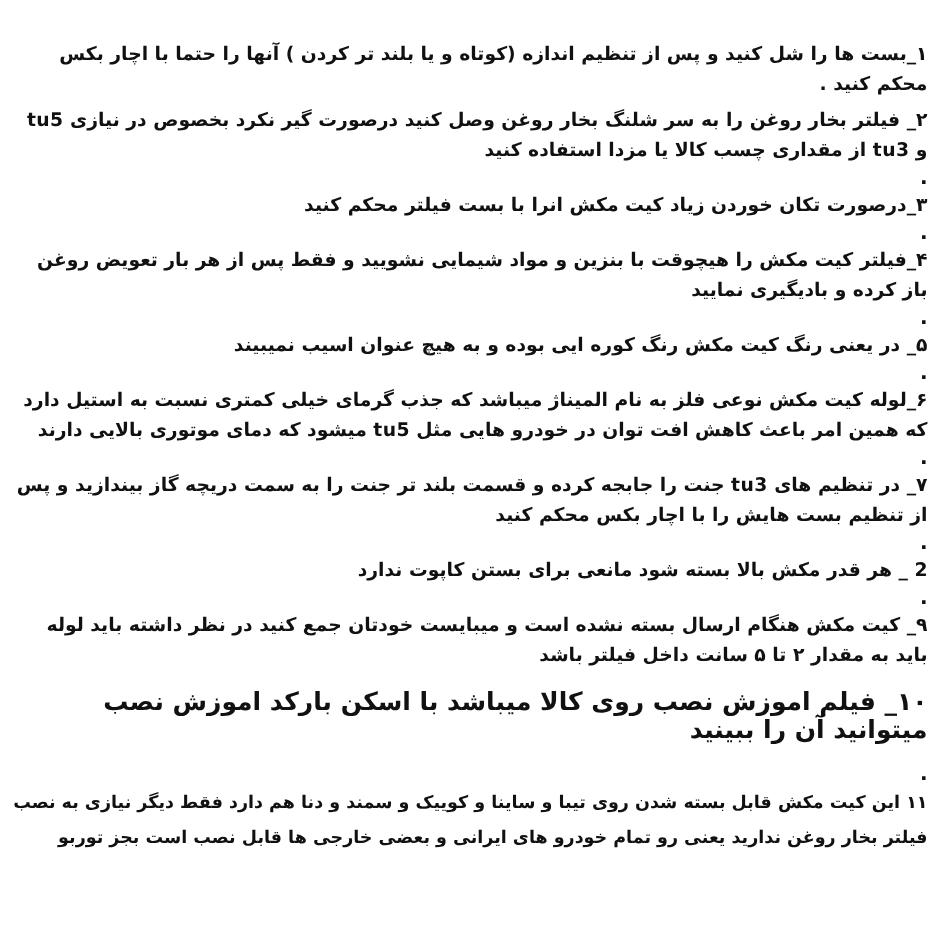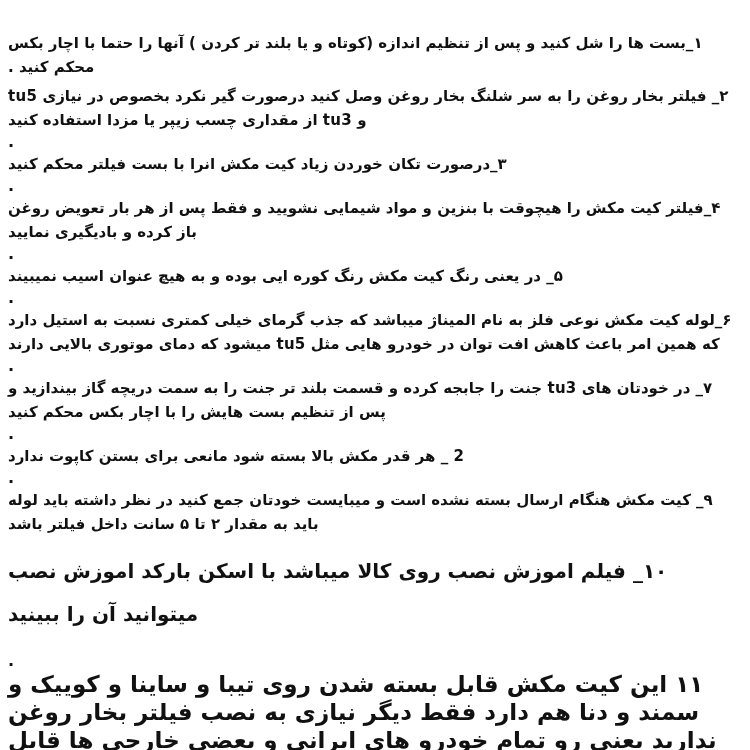--- a/index.html
+++ b/index.html
@@ -9,59 +9,59 @@
     height: 750px;
     background: #ffffff;
     overflow: hidden;
   }
   .doc {
     box-sizing: border-box;
     width: 750px;
     height: 750px;
     padding: 26px 8px 2px 8px;
     direction: rtl;
-    text-align: left;
+    text-align: right;
     color: #111111;
     font-family: "DejaVu Sans", sans-serif;
     font-weight: bold;
     border-radius: 32px;
   }
   .item { margin: 5px 0; }
   .size-md { font-size: 15px; line-height: 24px; }
-  .size-lg { font-size: 23px; line-height: 28px; margin-top: 4px; margin-bottom: 24px; }
-  .size-xl { font-size: 20px; line-height: 43px; margin-top: 14px; margin-bottom: 20px; }
+  .size-lg { font-size: 14px; line-height: 28px; margin-top: 4px; margin-bottom: 24px; }
+  .size-xl { font-size: 20px; line-height: 22px; margin-top: 14px; margin-bottom: 20px; }
   .sep {
     font-size: 16px;
     line-height: 10px;
     margin: 2px 0;
     font-weight: bold;
     color: #111111;
   }
   .latin {
     font-weight: bold;
     letter-spacing: 0.3px;
   }
 </style>
 </head>
 <body>
 
 <div class="doc" dir="rtl">
   <div>
       <div class="item size-md"><span class="fa-text">۱_بست ها را شل کنید و پس از تنظیم اندازه (کوتاه و یا بلند تر کردن ) آنها را حتما با اچار بکس محکم کنید .</span></div>
-      <div class="item size-md"><span class="fa-text">۲_ فیلتر بخار روغن را به سر شلنگ بخار روغن وصل کنید درصورت گیر نکرد بخصوص در نیازی </span><span class="latin">tu5</span><span class="fa-text"> و </span><span class="latin">tu3</span><span class="fa-text"> از مقداری چسب زیپر یا مزدا استفاده کنید</span></div>
+      <div class="item size-md"><span class="fa-text">۲_ فیلتر بخار روغن را به سر شلنگ بخار روغن وصل کنید درصورت گیر نکرد بخصوص در نیازی </span><span class="latin">tu5</span><span class="fa-text"> و </span><span class="latin">tu3</span><span class="fa-text"> از مقداری چسب کالا یا مزدا استفاده کنید</span></div>
       <div class="sep">.</div>
       <div class="item size-md"><span class="fa-text">۳_درصورت تکان خوردن زیاد کیت مکش انرا با بست فیلتر محکم کنید</span></div>
       <div class="sep">.</div>
       <div class="item size-md"><span class="fa-text">۴_فیلتر کیت مکش را هیچوقت با بنزین و مواد شیمایی نشویید و فقط پس از هر بار تعویض روغن باز کرده و بادیگیری نمایید</span></div>
       <div class="sep">.</div>
       <div class="item size-md"><span class="fa-text">۵_ در یعنی رنگ کیت مکش رنگ کوره ایی بوده و به هیچ عنوان اسیب نمیبیند</span></div>
       <div class="sep">.</div>
       <div class="item size-md"><span class="fa-text">۶_لوله کیت مکش نوعی فلز به نام المیناژ میباشد که جذب گرمای خیلی کمتری نسبت به استیل دارد که همین امر باعث کاهش افت توان در خودرو هایی مثل </span><span class="latin">tu5</span><span class="fa-text"> میشود که دمای موتوری بالایی دارند</span></div>
       <div class="sep">.</div>
-      <div class="item size-md"><span class="fa-text">۷_ در خودتان های </span><span class="latin">tu3</span><span class="fa-text"> جنت را جابجه کرده و قسمت بلند تر جنت را به سمت دریچه گاز بیندازید و پس از تنظیم بست هایش را با اچار بکس محکم کنید</span></div>
+      <div class="item size-md"><span class="fa-text">۷_ در تنظیم های </span><span class="latin">tu3</span><span class="fa-text"> جنت را جابجه کرده و قسمت بلند تر جنت را به سمت دریچه گاز بیندازید و پس از تنظیم بست هایش را با اچار بکس محکم کنید</span></div>
       <div class="sep">.</div>
       <div class="item size-md"><span class="fa-text">2 _ هر قدر مکش بالا بسته شود مانعی برای بستن کاپوت ندارد</span></div>
       <div class="sep">.</div>
       <div class="item size-md"><span class="fa-text">۹_ کیت مکش هنگام ارسال بسته نشده است و میبایست خودتان جمع کنید در نظر داشته باید لوله باید به مقدار ۲ تا ۵ سانت داخل فیلتر باشد</span></div>
       <div class="item size-xl"><span class="fa-text">۱۰_ فیلم اموزش نصب روی کالا میباشد با اسکن بارکد اموزش نصب میتوانید آن را ببینید</span></div>
       <div class="sep">.</div>
       <div class="item size-lg"><span class="fa-text">۱۱ این کیت مکش قابل بسته شدن روی تیبا و ساینا و کوییک و سمند و دنا هم دارد فقط دیگر نیازی به نصب فیلتر بخار روغن ندارید یعنی رو تمام خودرو های ایرانی و بعضی خارجی ها قابل نصب است بجز توربو</span></div>
     </div>
 </div>
 

